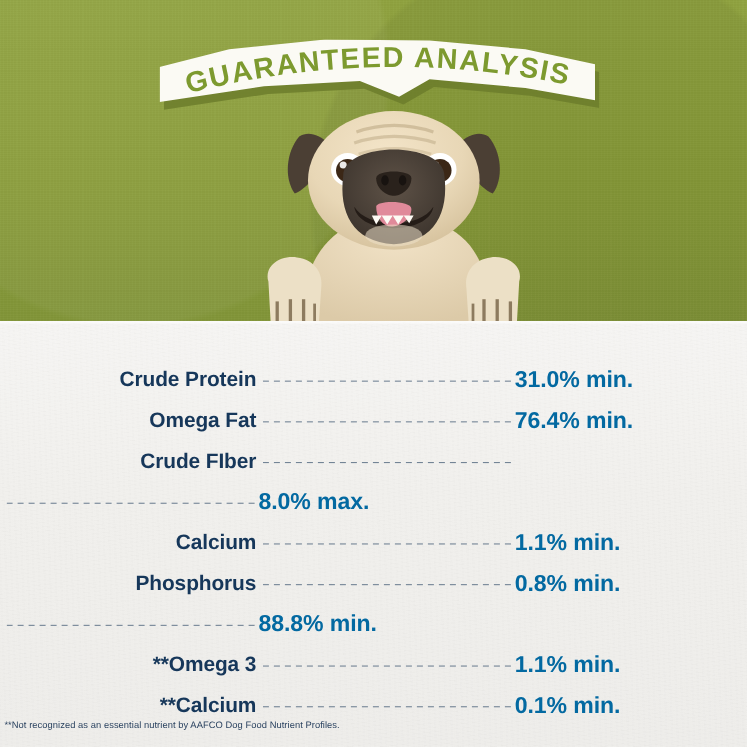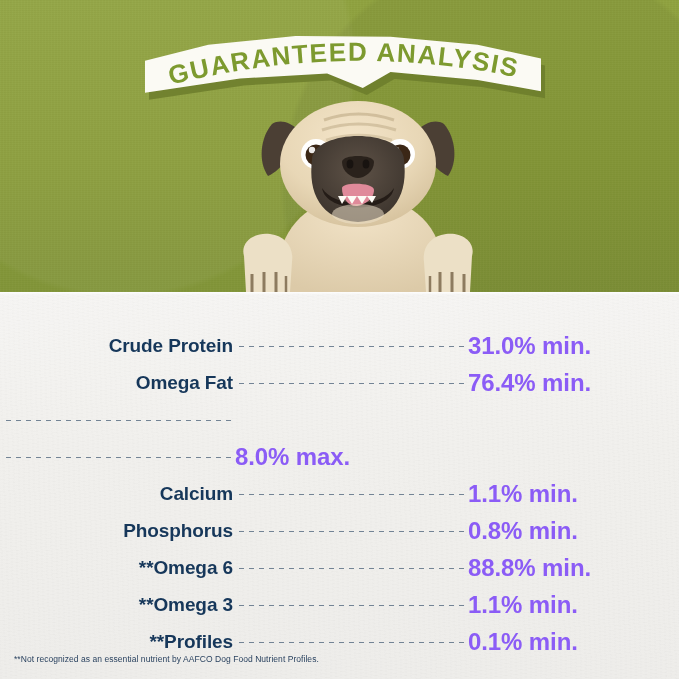--- a/index.html
+++ b/index.html
@@ -126,30 +126,30 @@
     position:relative;
     top:1px;
     background-image:linear-gradient(90deg,#5d7186 0 5px, rgba(0,0,0,0) 5px 10px);
     background-size:10px 1px;
     background-repeat:repeat-x;
     opacity:.85;
   }
   .val{
     flex:0 0 auto;
     font-family:"Liberation Sans", sans-serif;
-    font-size:24px;
+    font-size:21px;
     font-weight:bold;
-    color:#8b5cf6;
+    color:#0369a1;
     letter-spacing:-0.1px;
     white-space:nowrap;
   }
 
   
   .footnote{
-    position:absolute;left:14px;top:654px;
+    position:absolute;left:4px;top:654px;
     font-family:"Liberation Sans", sans-serif;
     font-size:8.5px;
     color:#2b4360;
     letter-spacing:.05px;
     white-space:nowrap;
   }
 </style>
 </head>
 <body>
 
@@ -255,20 +255,21 @@
       <div class="val">31.0% min.</div>
     </div>
 
     <div class="row">
       <div class="lbl">Omega Fat</div>
       <div class="leader"></div>
       <div class="val">76.4% min.</div>
     </div>
 
     <div class="row">
+      <div class="lbl">Crude FIber</div>
       <div class="leader"></div>
     </div>
 
     <div class="row">
       <div class="leader"></div>
       <div class="val">8.0% max.</div>
     </div>
 
     <div class="row">
       <div class="lbl">Calcium</div>
@@ -276,33 +277,32 @@
       <div class="val">1.1% min.</div>
     </div>
 
     <div class="row">
       <div class="lbl">Phosphorus</div>
       <div class="leader"></div>
       <div class="val">0.8% min.</div>
     </div>
 
     <div class="row">
-      <div class="lbl">**Omega 6</div>
       <div class="leader"></div>
       <div class="val">88.8% min.</div>
     </div>
 
     <div class="row">
       <div class="lbl">**Omega 3</div>
       <div class="leader"></div>
       <div class="val">1.1% min.</div>
     </div>
 
     <div class="row">
-      <div class="lbl">**Profiles</div>
+      <div class="lbl">**Calcium</div>
       <div class="leader"></div>
       <div class="val">0.1% min.</div>
     </div>
 
   </div>
 
   <div class="footnote">**Not recognized as an essential nutrient by AAFCO Dog Food Nutrient Profiles.</div>
 
 </div>
 

